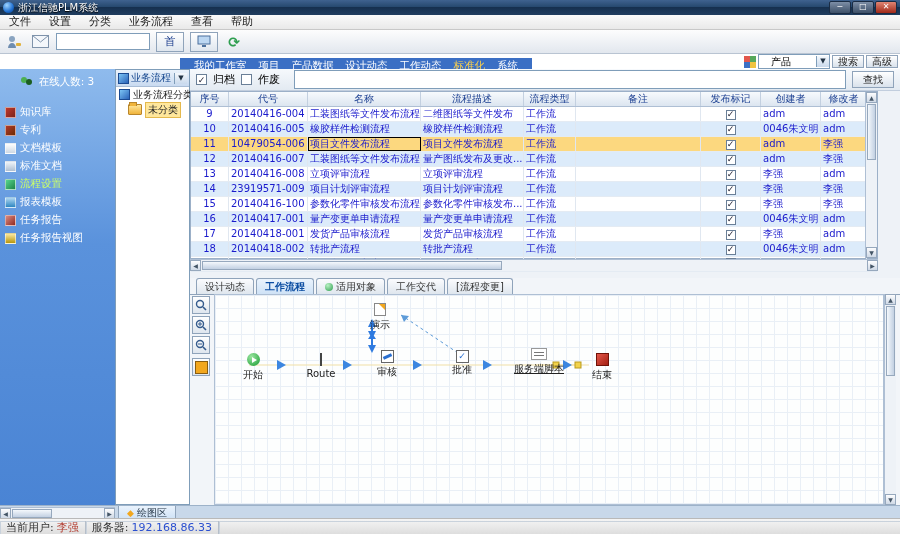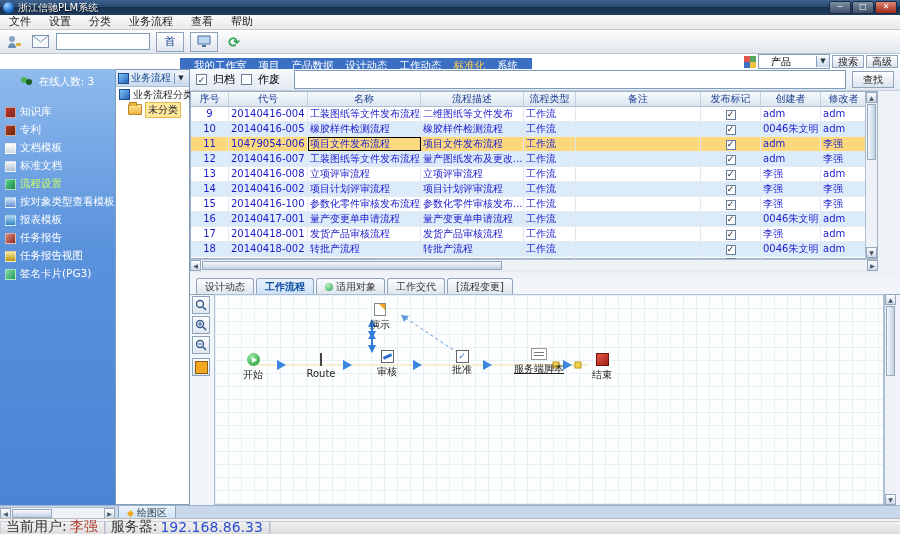--- a/index.html
+++ b/index.html
@@ -129,21 +129,21 @@
   .nic-script{width:16px;height:12px;background:#fff;border:1px solid #999;position:relative;box-sizing:border-box;}
   .nic-script::before{content:"";position:absolute;left:2px;top:3px;width:10px;height:1px;background:#777;box-shadow:0 3px 0 #777;}
   .nic-end{width:11px;height:11px;background:linear-gradient(135deg,#e4574a,#a31f12);border:1px solid #701208;}
 
   
   #bottomstrip{left:0;top:505px;width:900px;height:13px;background:#c8d8ea;border-top:1px solid #9db2c9;}
   #strip-hscroll{position:absolute;left:0;top:1px;width:115px;height:12px;}
   #strip-hscroll .sb-thumb-h{width:40px;position:absolute;left:12px;top:1px;}
   #strip-tab{position:absolute;left:118px;top:0;height:13px;padding:0 8px;background:linear-gradient(180deg,#eaf3fd,#cfe2f6);border:1px solid #8fa3ba;border-top:none;display:flex;align-items:center;gap:3px;font-size:10px;color:#234;}
   .diamond{color:#f2a71e;font-size:9px;}
-  #statusbar{left:0;top:518px;width:900px;height:16px;background:linear-gradient(180deg,#f5f5f5,#dcdcdc);border-top:1px solid #b9b9b9;display:flex;align-items:center;font-size:14px;color:#333;}
+  #statusbar{left:0;top:518px;width:900px;height:16px;background:linear-gradient(180deg,#f5f5f5,#dcdcdc);border-top:1px solid #b9b9b9;display:flex;align-items:center;font-size:11px;color:#333;}
   .st-cell{height:13px;display:flex;align-items:center;padding:0 6px;border-right:1px solid #b5bec9;box-shadow:inset 1px 1px 0 #c9d2dc;gap:3px;}
   #st-user-val{color:#b03a2e;}
   #st-server-val{color:#2a4fd0;}
 </style>
 </head>
 <body>
 
 <div id="titlebar" class="abs">
   <div id="app-logo"></div>
   <div id="title-text">浙江信驰PLM系统</div>
@@ -239,38 +239,30 @@
       </div>
       <div class="side-item">
         <span class="si doc2-icon"></span>
         <span class="lbl">标准文档</span>
       </div>
       <div class="side-item active">
         <span class="si process-icon"></span>
         <span class="lbl">流程设置</span>
       </div>
       <div class="side-item">
-        <span class="si table-icon"></span>
-        <span class="lbl">按对象类型查看模板</span>
-      </div>
-      <div class="side-item">
         <span class="si report-icon"></span>
         <span class="lbl">报表模板</span>
       </div>
       <div class="side-item">
         <span class="si task-icon"></span>
         <span class="lbl">任务报告</span>
       </div>
       <div class="side-item">
         <span class="si view-icon"></span>
         <span class="lbl">任务报告视图</span>
-      </div>
-      <div class="side-item">
-        <span class="si card-icon"></span>
-        <span class="lbl">签名卡片(PG3)</span>
       </div>
     </div>
 </div>
 
 <div id="explorer" class="abs">
   <div id="explorer-header">
     <span class="flow-ic"></span>
     <span id="explorer-title">业务流程</span>
     <span class="dd-btn">▼</span>
   </div>
@@ -358,21 +350,21 @@
           <div class="tcell" style="width: 113px;">立项评审流程</div>
           <div class="tcell" style="width: 103px;">立项评审流程</div>
           <div class="tcell" style="width: 52px;">工作流</div>
           <div class="tcell" style="width: 125px;"></div>
           <div class="tcell center" style="width: 60px;"><span class="cb checked"></span></div>
           <div class="tcell" style="width: 60px;">李强</div>
           <div class="tcell" style="width: 46px;">adm</div>
         </div>
         <div class="trow alt">
           <div class="tcell center" style="width: 38px;">14</div>
-          <div class="tcell" style="width: 79px;">20140416-002</div>
+          <div class="tcell" style="width: 79px;">23919571-009</div>
           <div class="tcell" style="width: 113px;">项目计划评审流程</div>
           <div class="tcell" style="width: 103px;">项目计划评审流程</div>
           <div class="tcell" style="width: 52px;">工作流</div>
           <div class="tcell" style="width: 125px;"></div>
           <div class="tcell center" style="width: 60px;"><span class="cb checked"></span></div>
           <div class="tcell" style="width: 60px;">李强</div>
           <div class="tcell" style="width: 46px;">李强</div>
         </div>
         <div class="trow">
           <div class="tcell center" style="width: 38px;">15</div>

